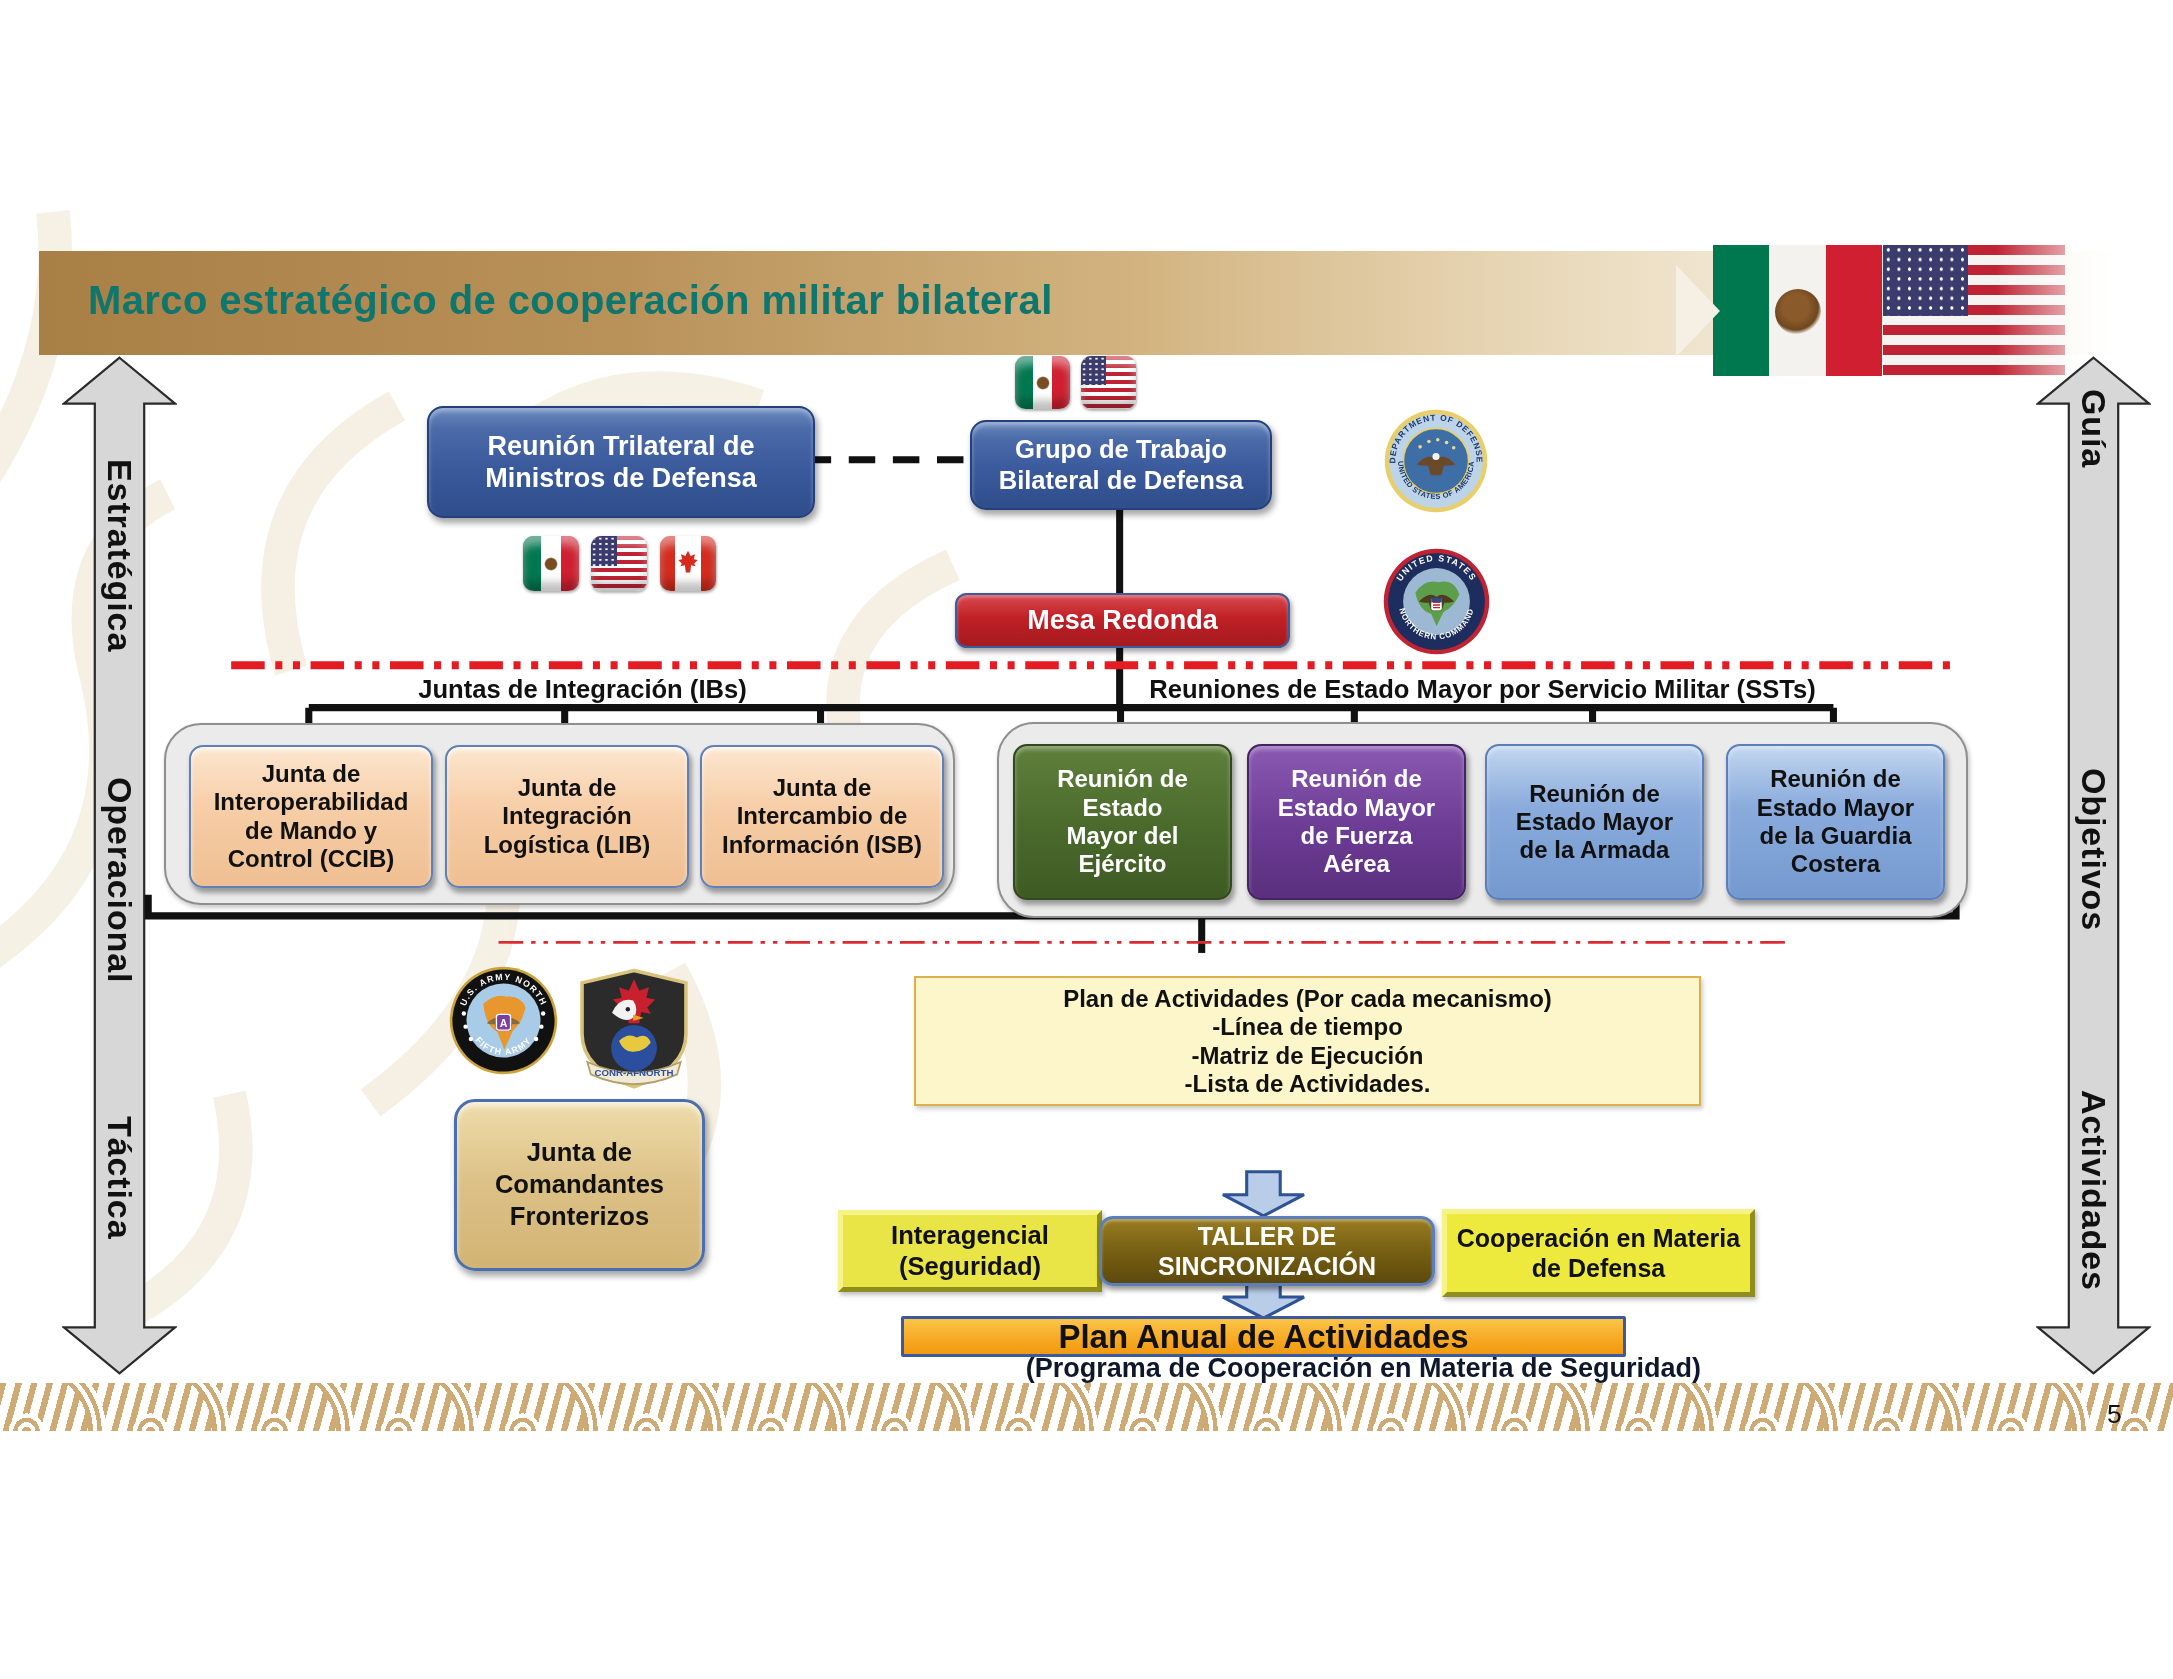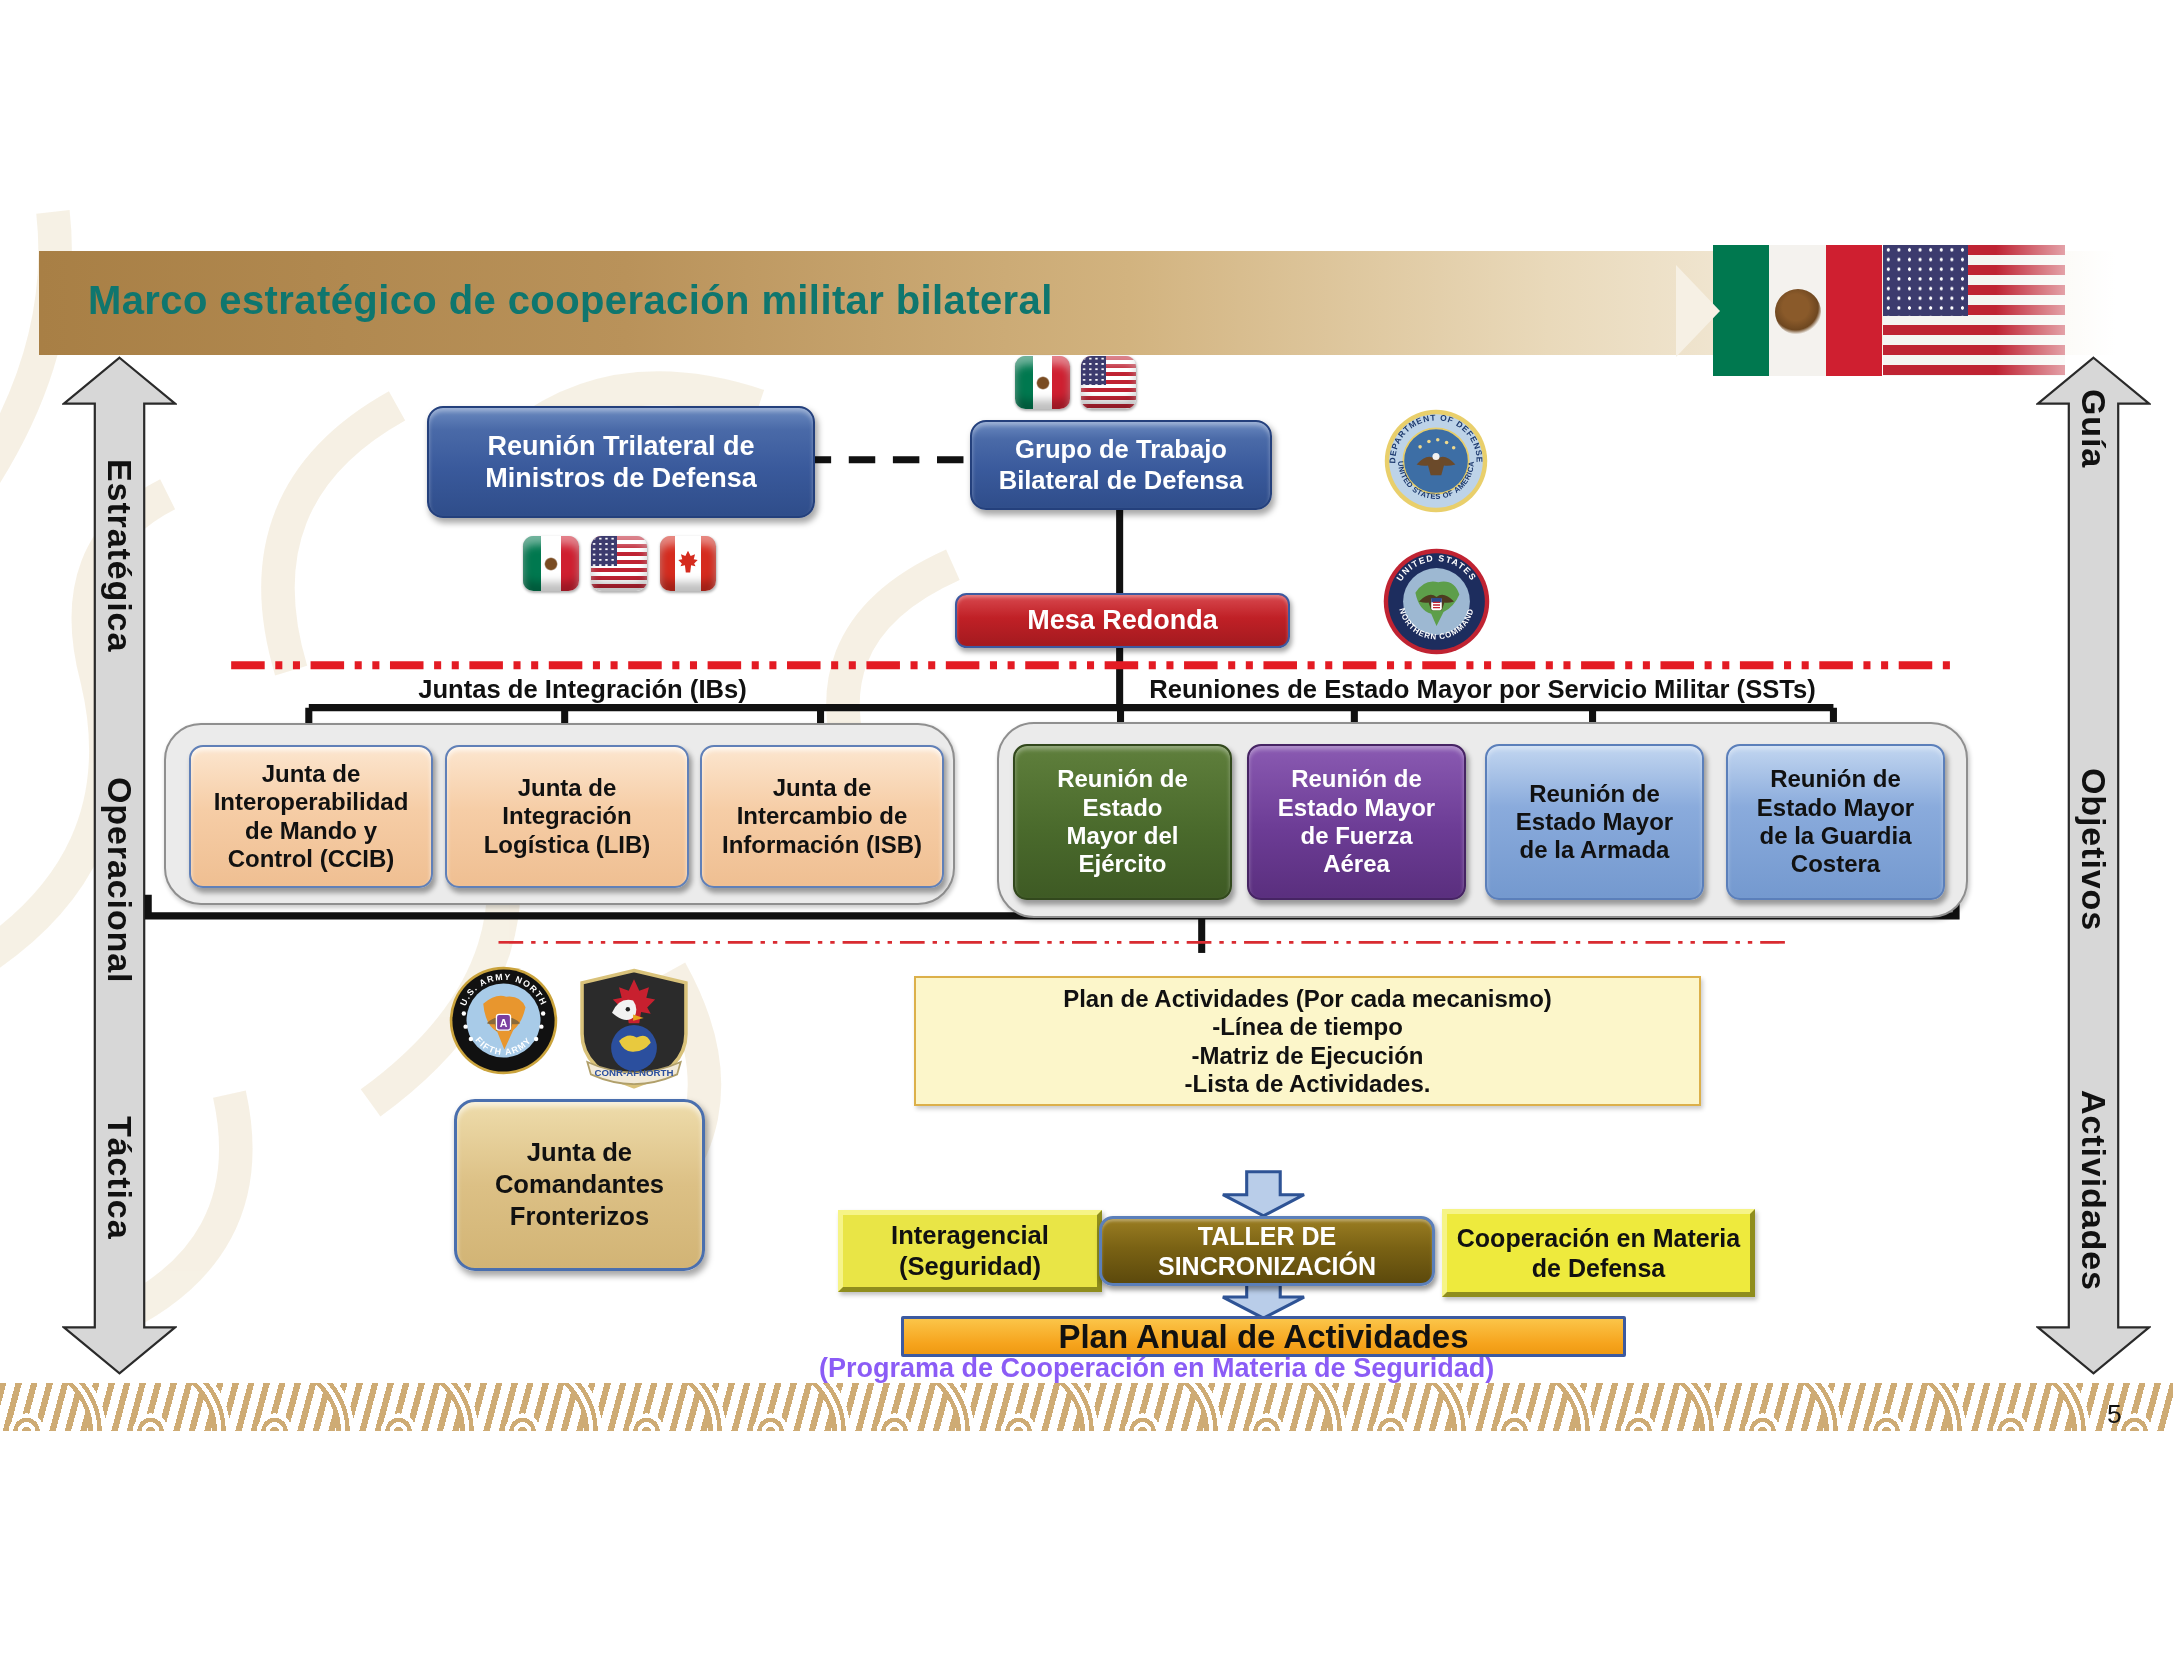--- a/index.html
+++ b/index.html
@@ -115,22 +115,22 @@
     box-shadow:1.8px 2.6px 4.4px rgba(0,0,0,.25);}
   #box-interagencial{left:838px;top:1210px;width:254px;height:72px;font-size:25.6px;}
   #box-cooperacion{left:1442px;top:1209px;width:303px;height:78px;font-size:25px;background:#eeea3d;}
   #box-taller{left:1099px;top:1216px;width:330px;height:64px;
     background:linear-gradient(180deg,#9a7d22 0%,#7a6214 45%,#5c490c 100%);
     border:3.5px solid #5b7fba;border-radius:14px;color:#fff;font-weight:bold;font-size:25px;line-height:1.2;
     box-shadow:inset 0 2.6px 2.6px rgba(255,255,255,.3),1.8px 3.5px 5.3px rgba(0,0,0,.4);}
   #bar-plan-anual{left:901px;top:1316px;width:719px;height:35px;
     background:linear-gradient(180deg,#fbc549 0%,#f6a41d 70%,#ef9a12 100%);
     border:3.1px solid #3c5aa0;border-radius:2px;color:#111;font-weight:bold;font-size:33px;}
-  #txt-programa{left:819px;top:1353px;width:882px;text-align:left;
-    color:#8b5cf6;font-weight:bold;font-size:27px;}
+  #txt-programa{left:819px;top:1353px;width:882px;text-align:right;
+    color:#0f172a;font-weight:bold;font-size:27px;}
 
   
   #bottom-band{left:0;top:1383px;width:2174px;height:48px;opacity:.9;
     background-color:#fff;
     background-image:
       repeating-radial-gradient(circle at 26.5px 48px,#c9a266 0 4.4px,#fff 4.4px 8.8px,#c9a266 8.8px 13.2px,#fff 13.2px 17.6px,rgba(255,255,255,0) 17.6px 62px),
       repeating-linear-gradient(105deg,#c9a266 0 6.2px,#fff 6.2px 15px);
     background-size:124px 48px,62px 48px;}
   #page-number{left:2107px;top:1399px;font-size:26.5px;color:#111;font-weight:normal;}
 

